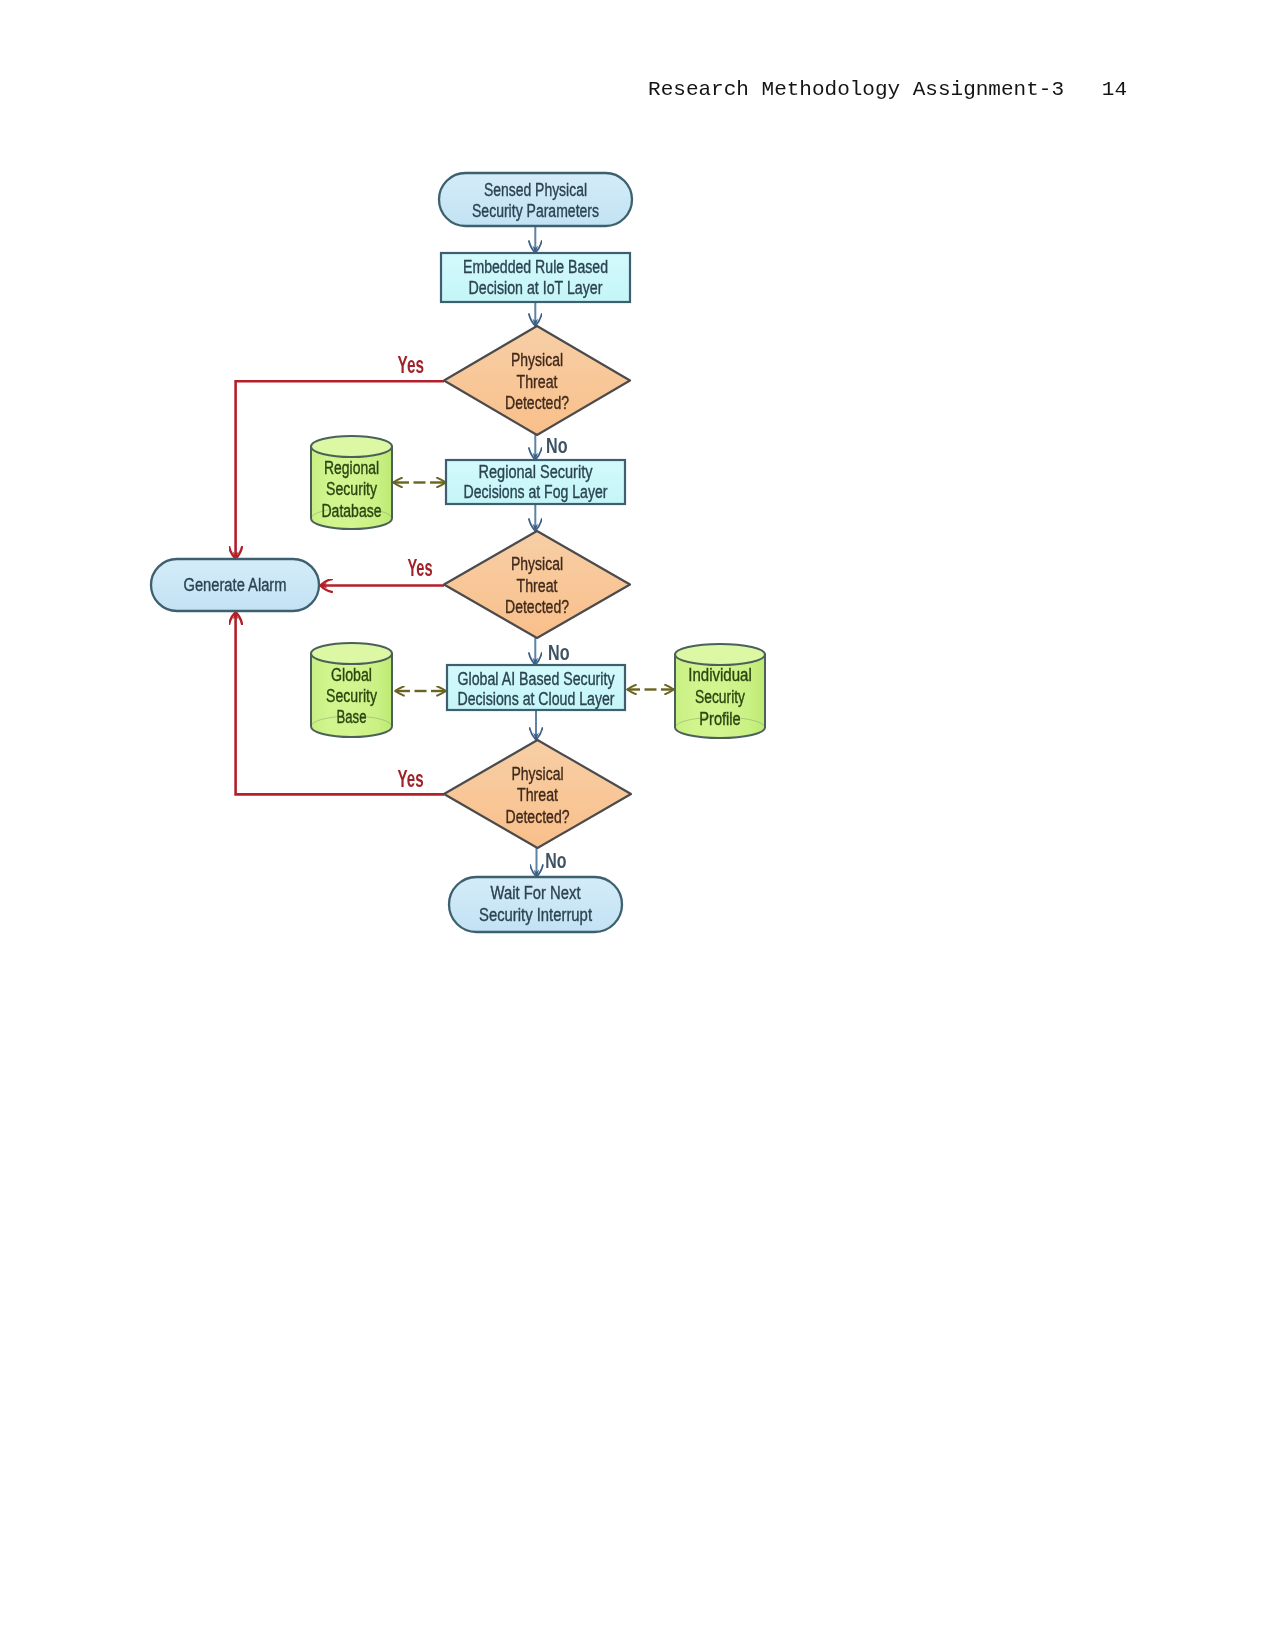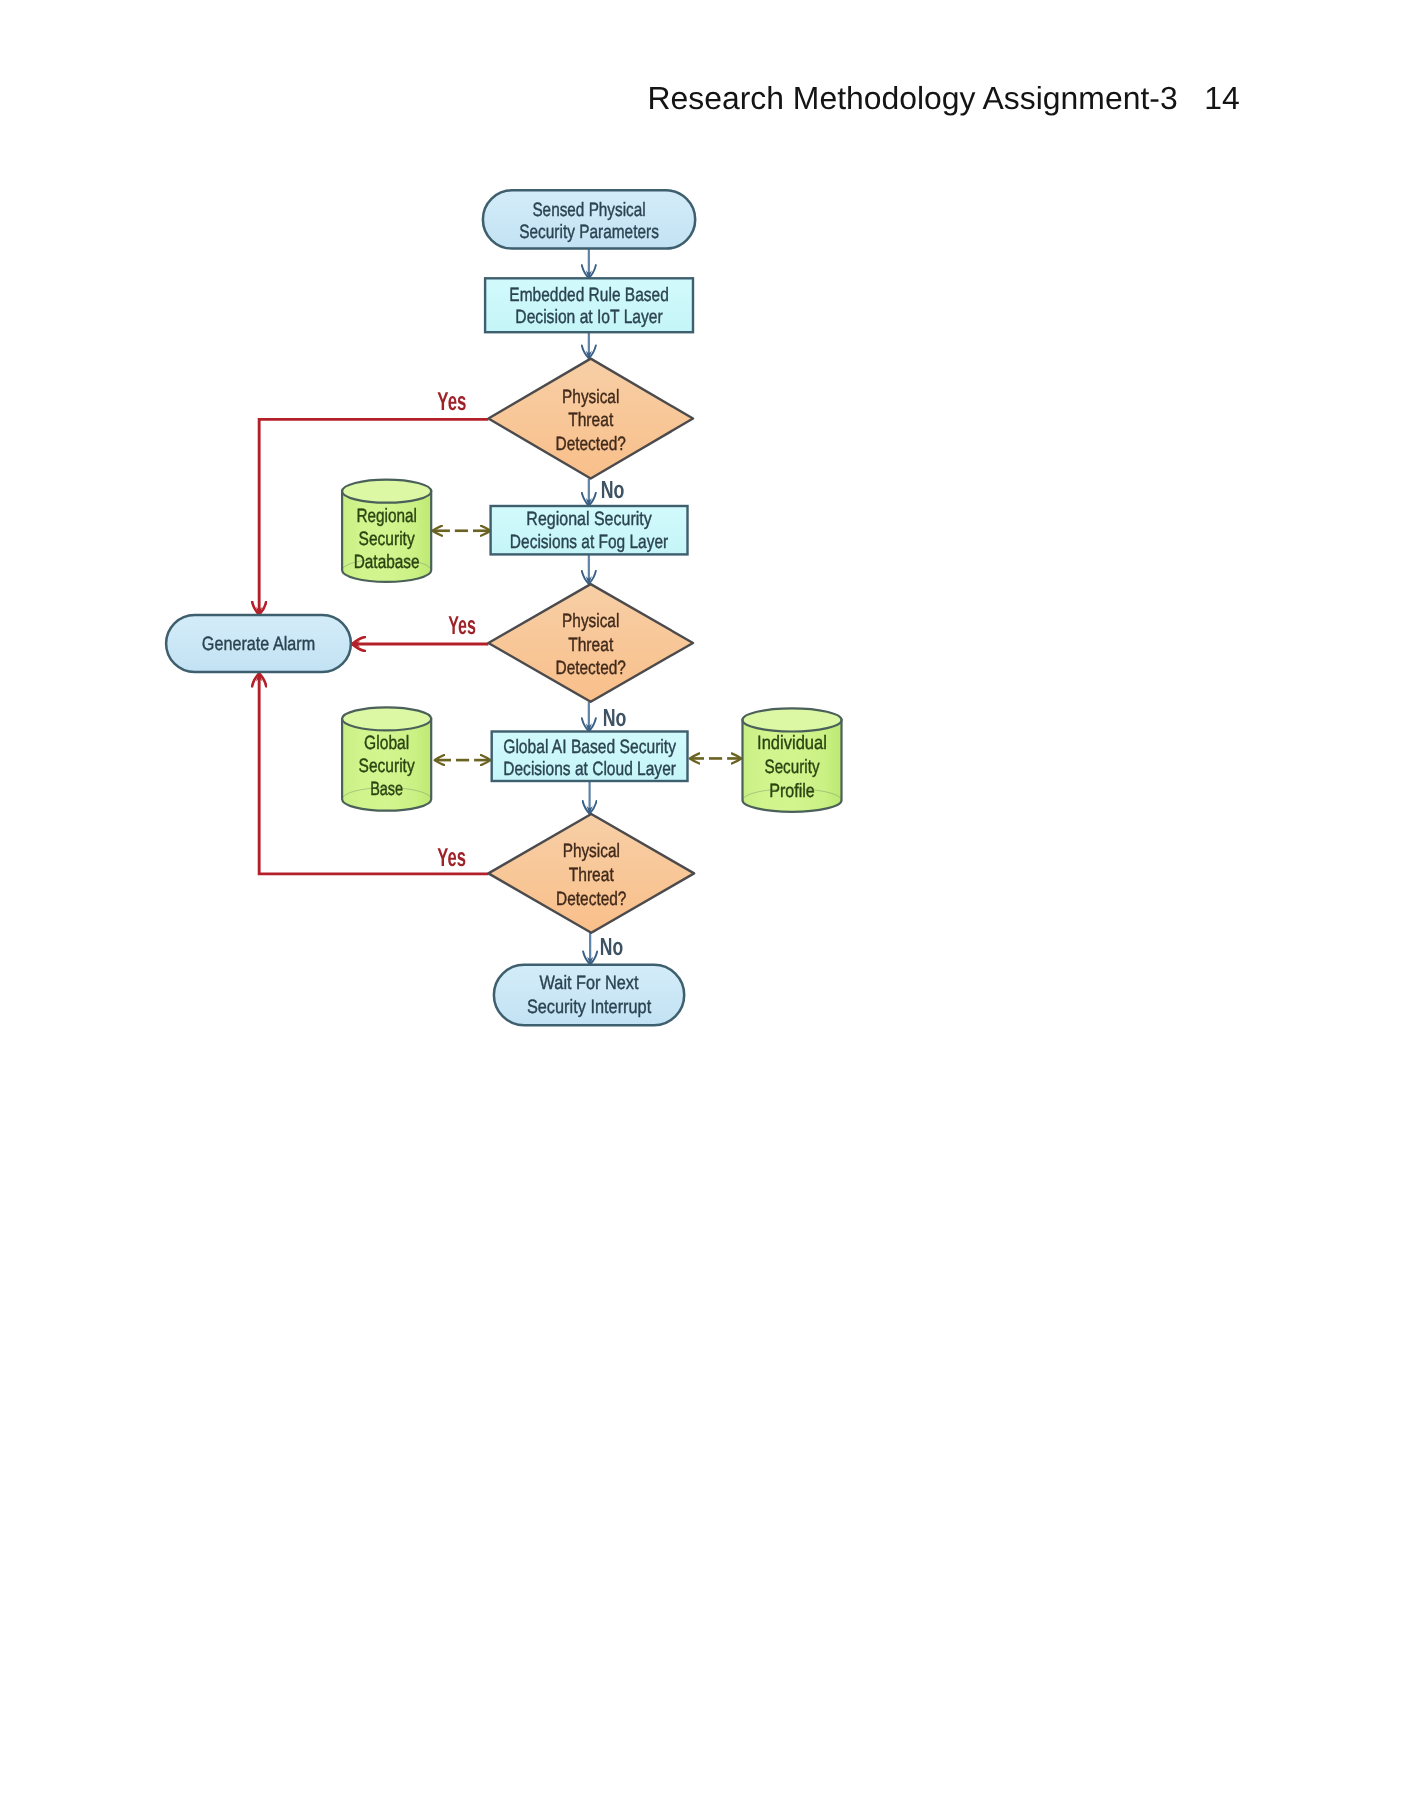--- a/index.html
+++ b/index.html
@@ -1,20 +1,20 @@
 <!DOCTYPE html>
 <html><head>
 <meta charset="utf-8">
 <title>Research Methodology Assignment-3</title>
 <style>
   html,body{margin:0;padding:0;background:#fff;}
   body{width:1275px;height:1650px;overflow:hidden;font-family:"Liberation Serif",serif;}
   .page{position:relative;width:1275px;height:1650px;background:#fff;}
   .hdr{position:absolute;left:0;top:77px;width:1127px;text-align:right;
-       font-family:Liberation Sans, sans-serif;font-size:29px;line-height:26px;
+       font-family:Liberation Mono, monospace;font-size:21px;line-height:26px;
        color:#141414;white-space:pre;}
   .figwrap{position:absolute;left:0;top:0;width:1275px;height:1000px;}
   svg.fc{position:absolute;left:0;top:0;}
   .st{font-family:"Liberation Sans",sans-serif;font-size:17.5px;
       fill:#2b4350;text-anchor:middle;stroke:#2b4350;stroke-width:0.35;
       paint-order:stroke fill;}
   .sdec{font-family:"Liberation Sans",sans-serif;font-size:17.5px;
       fill:#40291a;text-anchor:middle;stroke:#40291a;stroke-width:0.35;
       paint-order:stroke fill;}
   .sdb{font-family:"Liberation Sans",sans-serif;font-size:17.5px;

